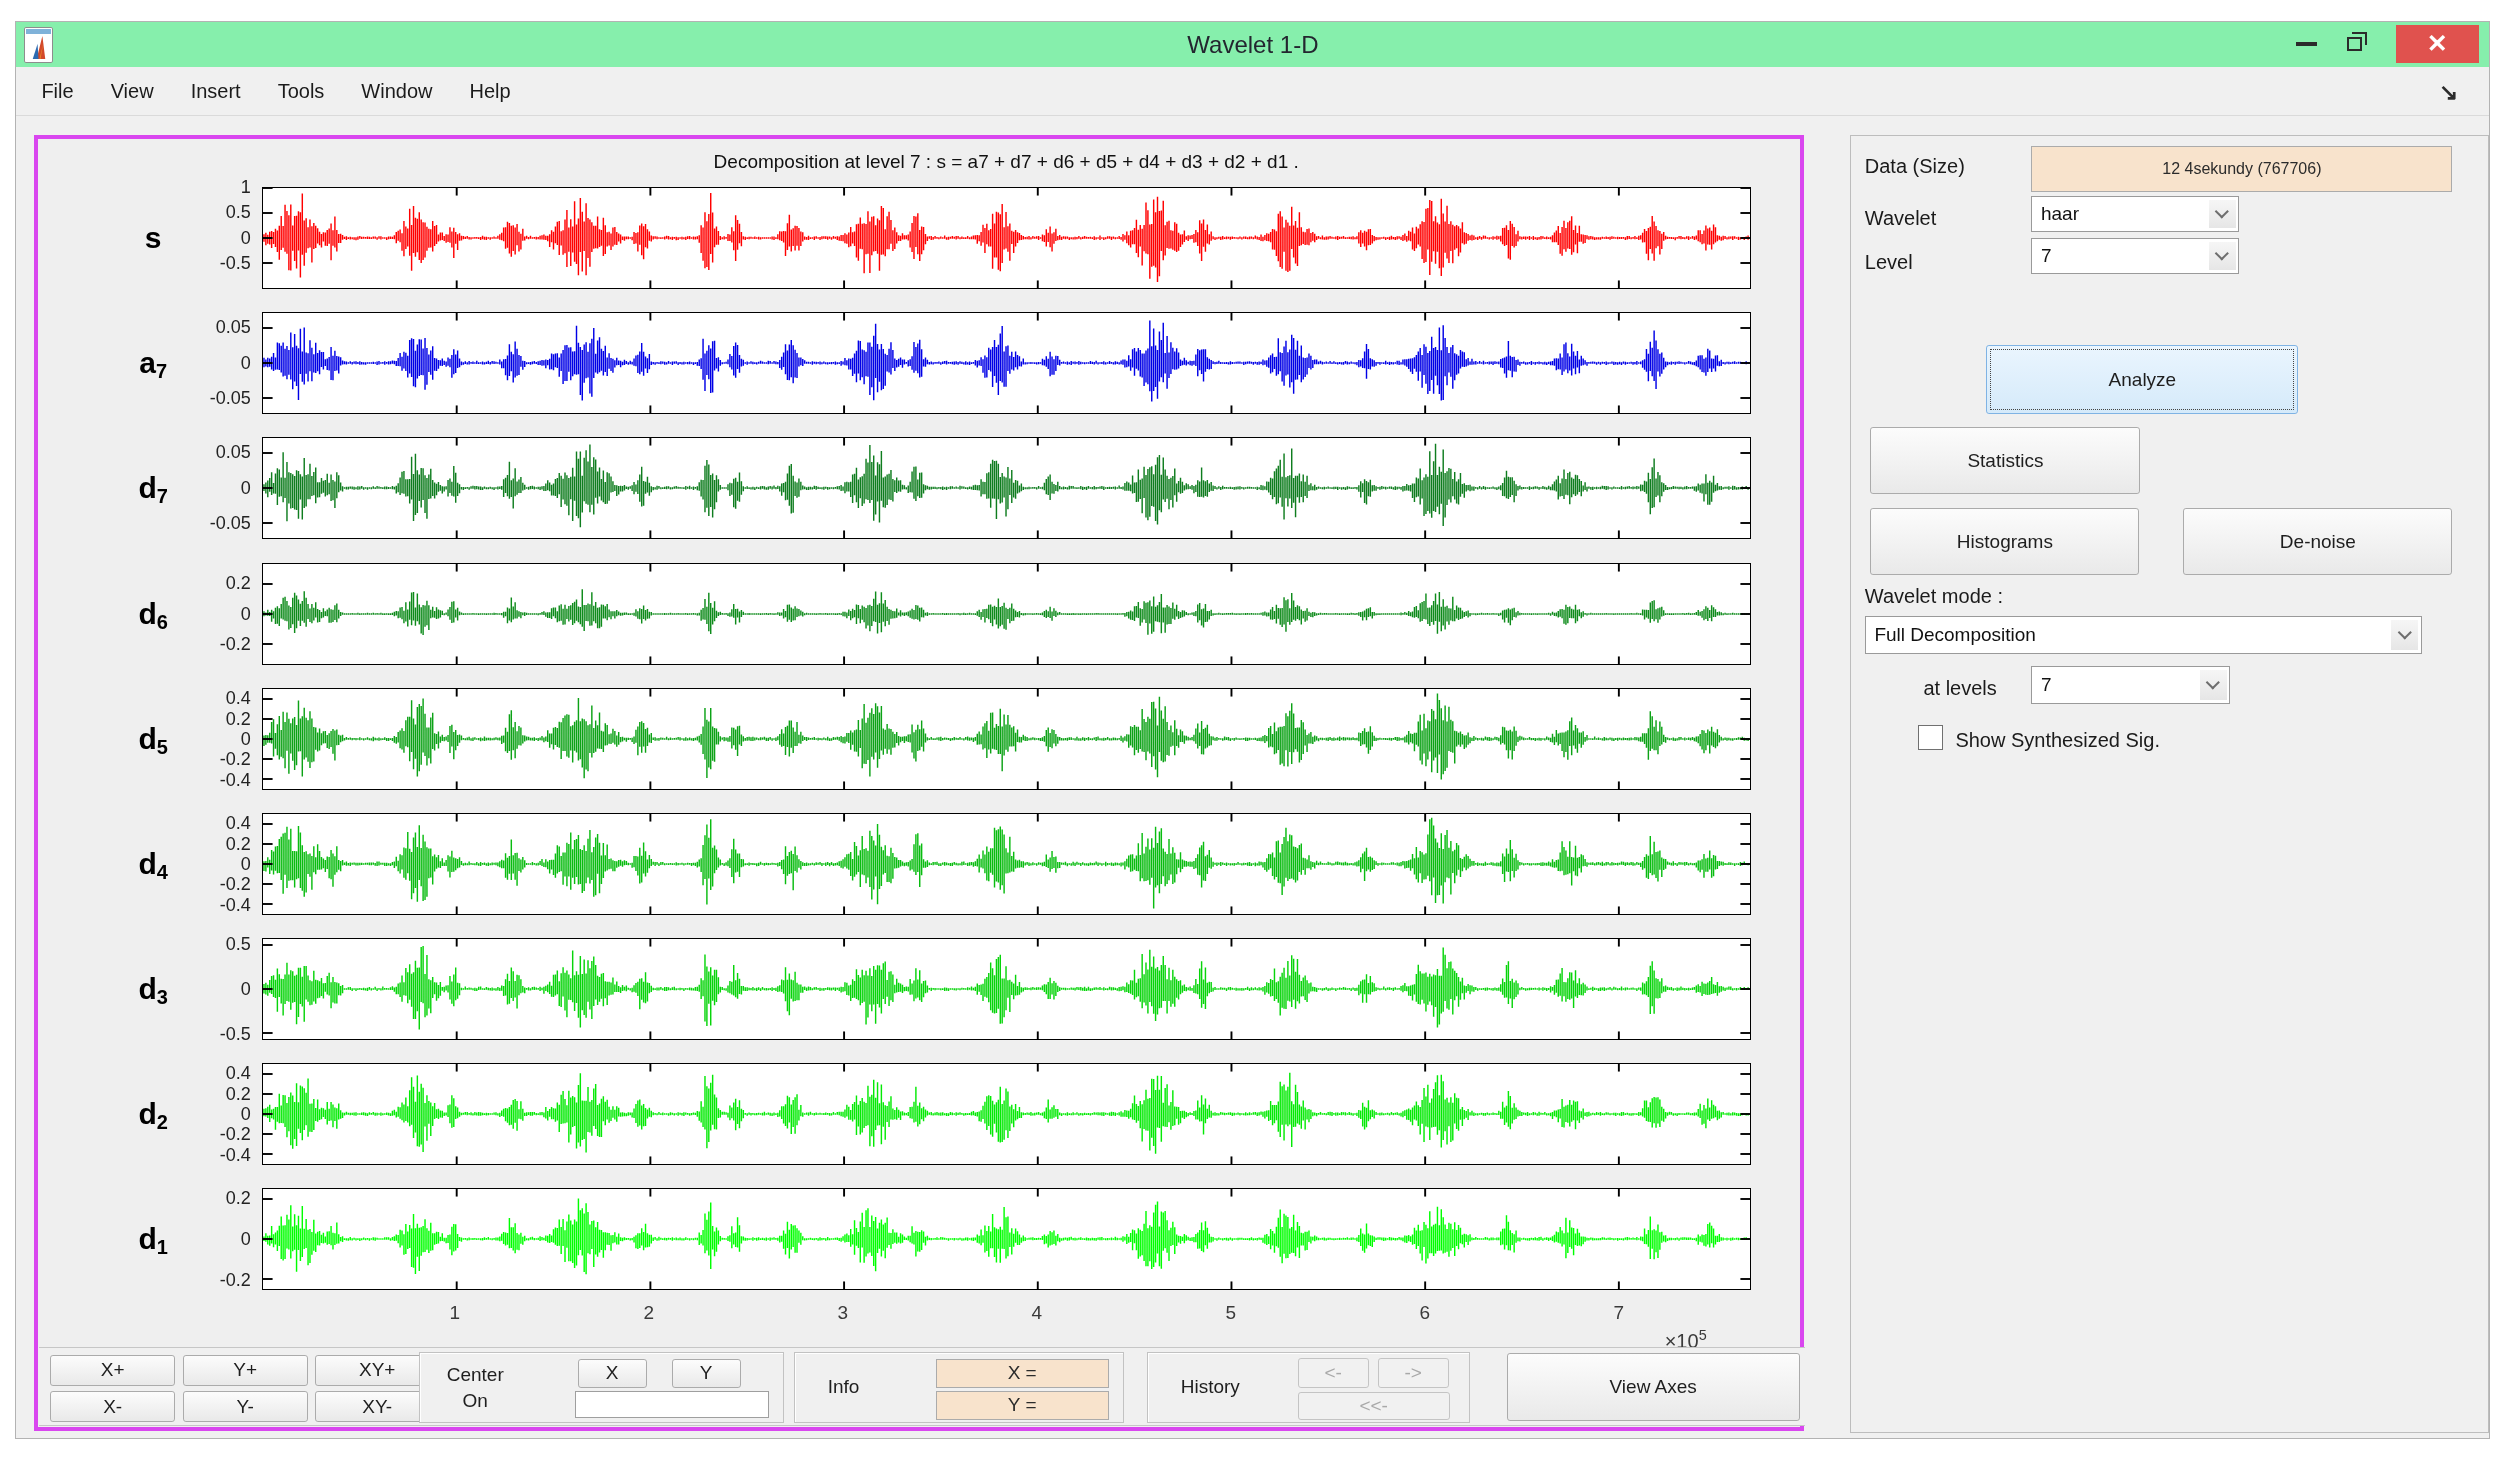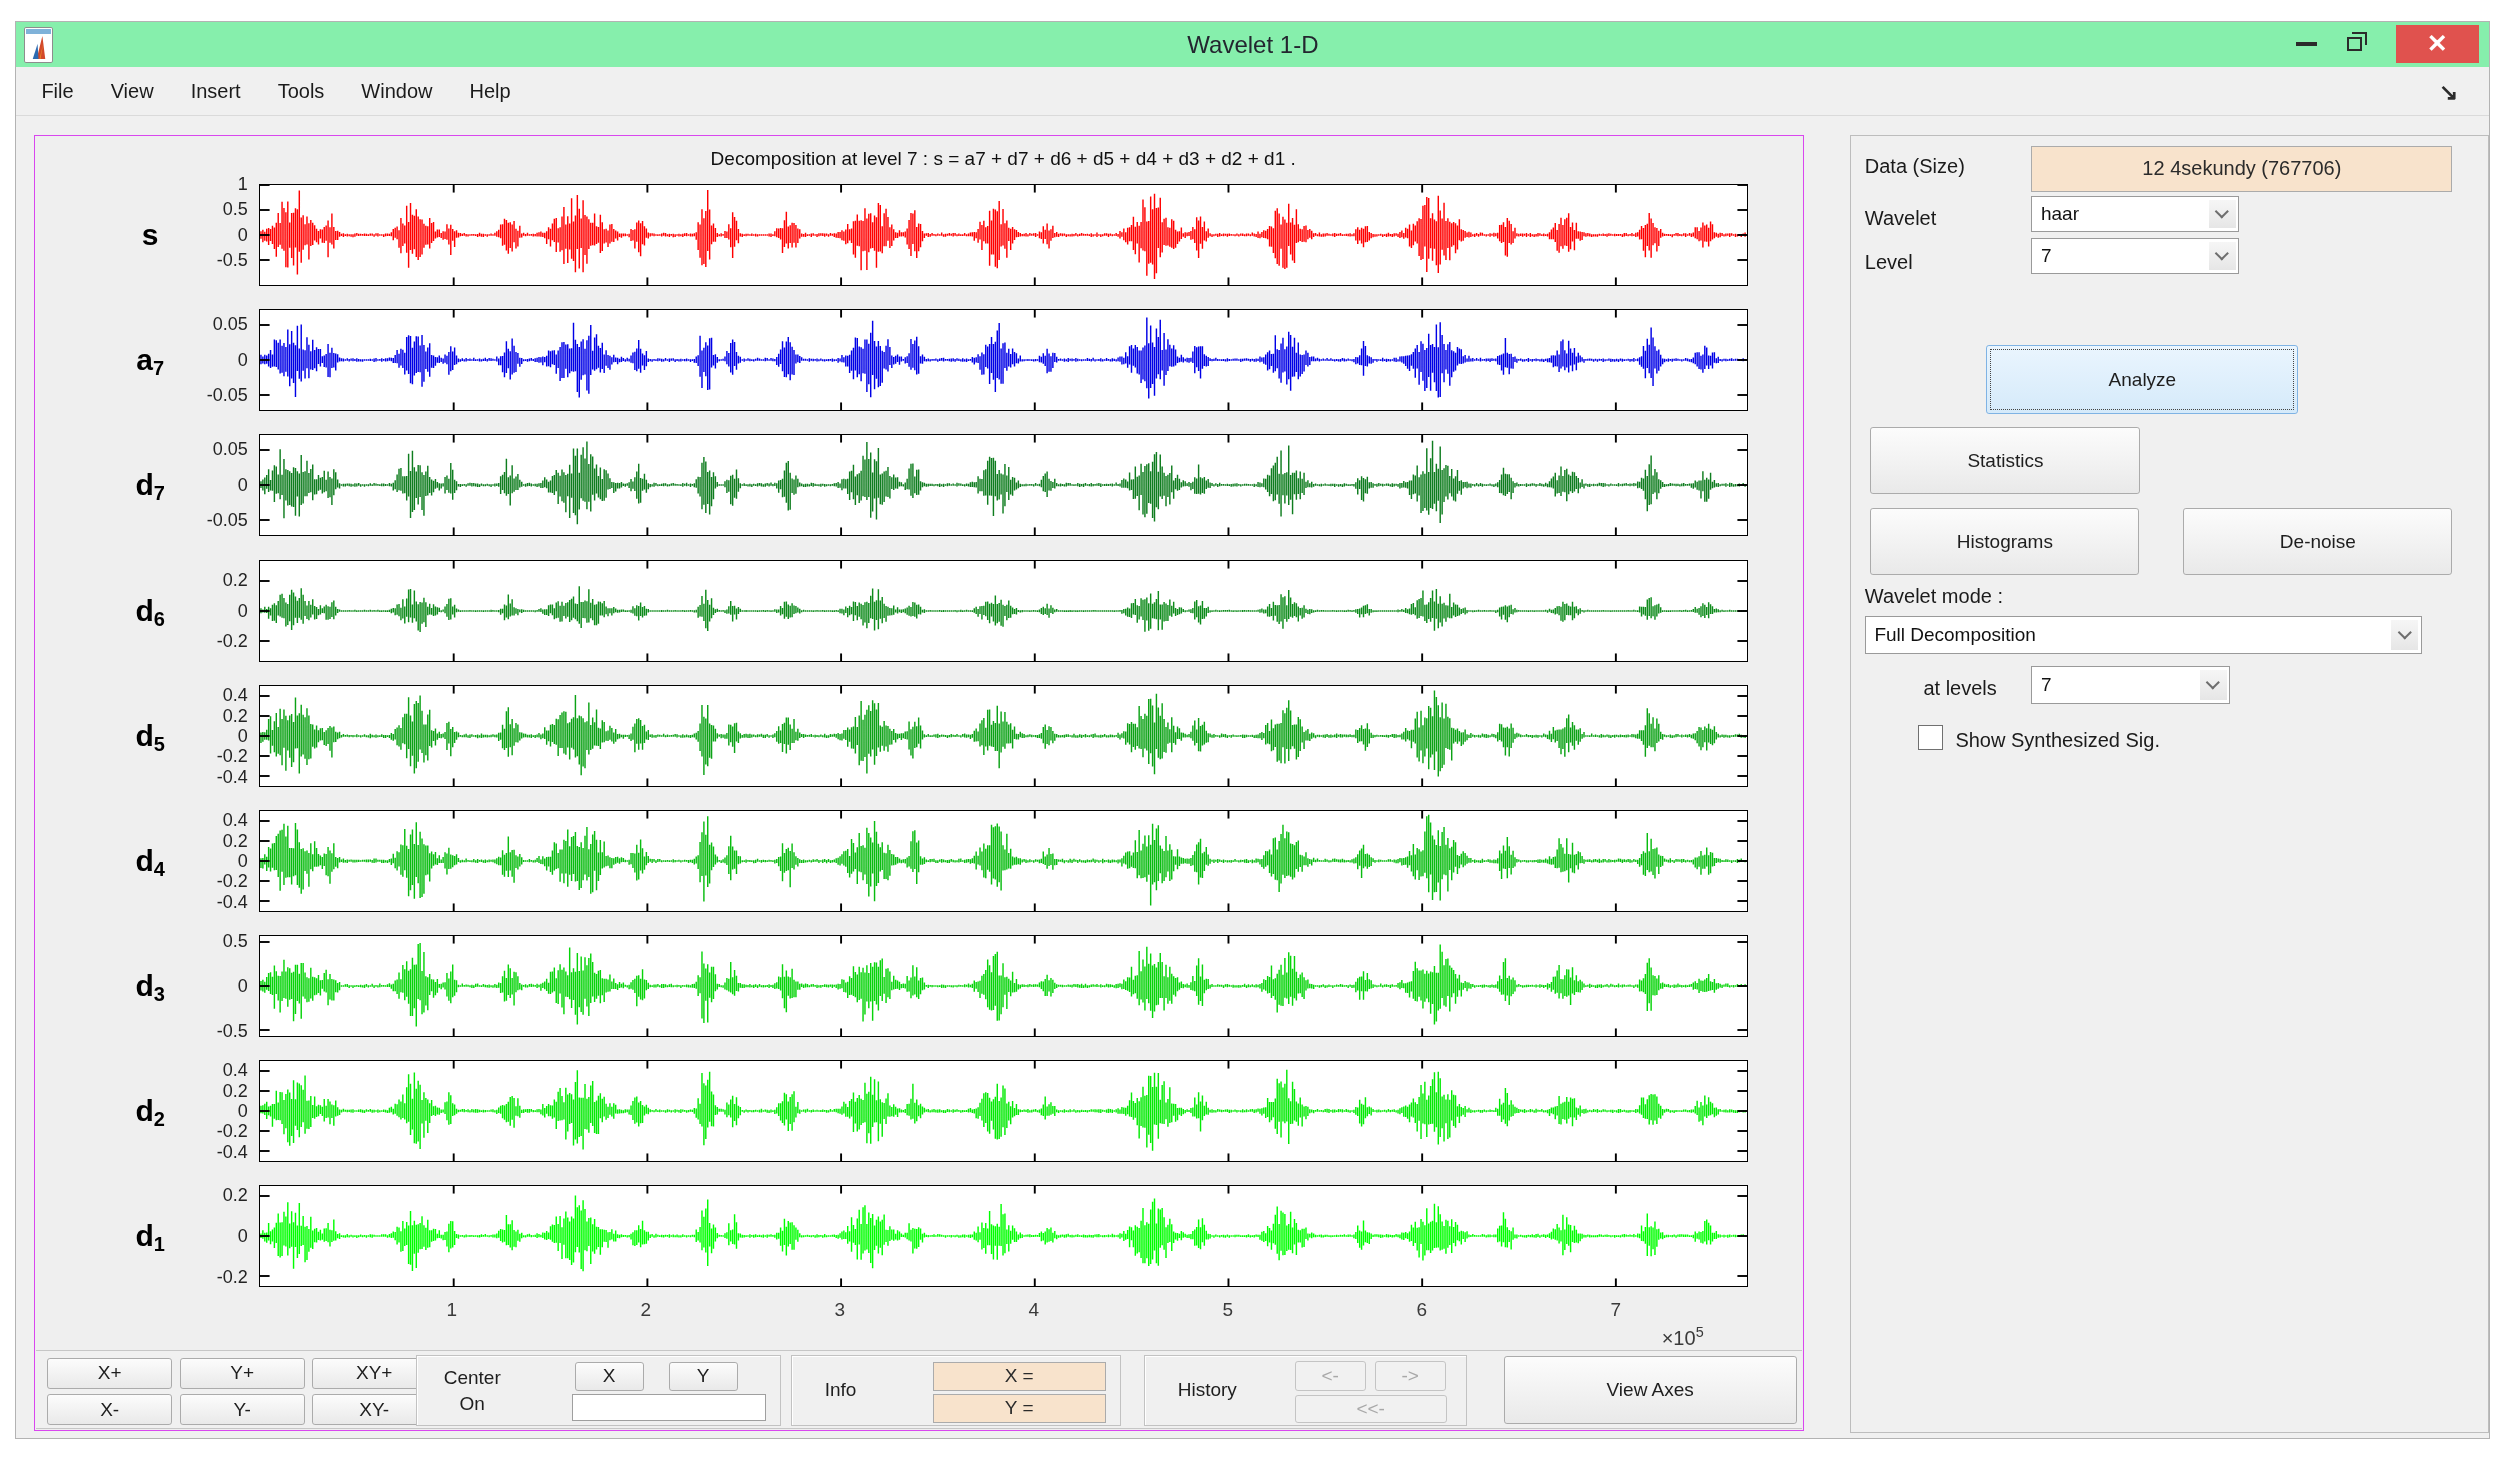--- a/index.html
+++ b/index.html
@@ -26,21 +26,21 @@
   .glyph-x { color:#fff; font-size:25px; font-weight:bold; line-height:1; }
   
   .menubar { position:absolute; left:0; top:45px; right:0; height:49px; background:#F0F0F0;
              border-bottom:1px solid #DADADA; display:flex; align-items:center; }
   .menu-item { font-size:20px; color:#1b1b1b; margin-left:37px; cursor:default; }
   .menu-item:first-child { margin-left:25px; }
   .dockarrow { position:absolute; right:31px; top:11.5px; font-size:23px; font-weight:bold; color:#2b2b2b; }
   
   .content { position:absolute; left:0; top:94px; right:0; bottom:0; background:#F0F0F0; }
   .plot-panel { position:absolute; left:17.3px; top:19px; width:1770px; height:1296px;
-                border:1px solid #d946ef; background:#EFEFEF; }
+                border:4px solid #d946ef; background:#EFEFEF; }
   .ctrl-panel { position:absolute; left:1834px; top:19px; width:639px; height:1298px;
                 border:1px solid #BDBDBD; background:#F0F0F0; }
   .plot-title { position:absolute; left:224px; top:11.5px; width:1489px; text-align:center;
                 font-size:19px; color:#101010; }
   .plot-row { position:absolute; left:0; width:100%; height:102px; }
   .row-label { position:absolute; left:75px; width:81px; height:100%; display:flex;
                align-items:center; justify-content:center; font-size:30px; font-weight:bold; color:#000; }
   .row-label sub { font-size:20px; transform:translateY(7.7px); }
   .yt { position:absolute; left:123px; width:90px; text-align:right; font-size:18px; color:#232323;
         transform:translateY(-50%); }
@@ -59,21 +59,21 @@
   .tbtn.disabled { color:#A8A8A8; background:#F1F1F1; border-color:#C4C4C4; }
   .tgroup { position:absolute; border:1px solid #C2C2C2; background:#F0F0F0;
             box-shadow:inset 1px 1px 0 #fff; }
   .tlabel { position:absolute; font-size:19px; color:#1e1e1e; }
   .peach { position:absolute; background:#F8E3CC; border:1px solid #ABABAB; display:flex;
            align-items:center; justify-content:center; font-size:19px; color:#2b2b2b; }
   .tb-input { position:absolute; background:#fff; border:1px solid #9f9f9f; }
   
   .clabel { position:absolute; font-size:20px; color:#1b1b1b; }
   .cfield { position:absolute; background:#F8E3CC; border:1px solid #ABABAB; display:flex;
-            align-items:center; justify-content:center; font-size:20px; color:#2b2b2b; }
+            align-items:center; justify-content:center; font-size:16px; color:#2b2b2b; }
   .dd { position:absolute; background:#fff; border:1px solid #9A9A9A; }
   .dd .val { position:absolute; left:8.6px; top:0; bottom:0; display:flex; align-items:center;
              font-size:19px; color:#111; }
   .dd .arr { position:absolute; right:2.9px; top:2.9px; bottom:2.9px; width:27px; display:flex;
              align-items:center; justify-content:center; background:linear-gradient(#F6F6F6,#E6E6E6); }
   .chev { display:inline-block; width:9.6px; height:9.6px; border-right:2.9px solid #6E6E6E;
           border-bottom:2.9px solid #6E6E6E; transform:rotate(45deg) translate(-1.9px,-1.9px); }
   .cbtn { position:absolute; background:linear-gradient(#FCFCFC,#E9E9E9); border:1px solid #ABABAB;
           border-radius:2.9px; font-size:19px; color:#1e1e1e; display:flex; align-items:center;
           justify-content:center; cursor:default; }

